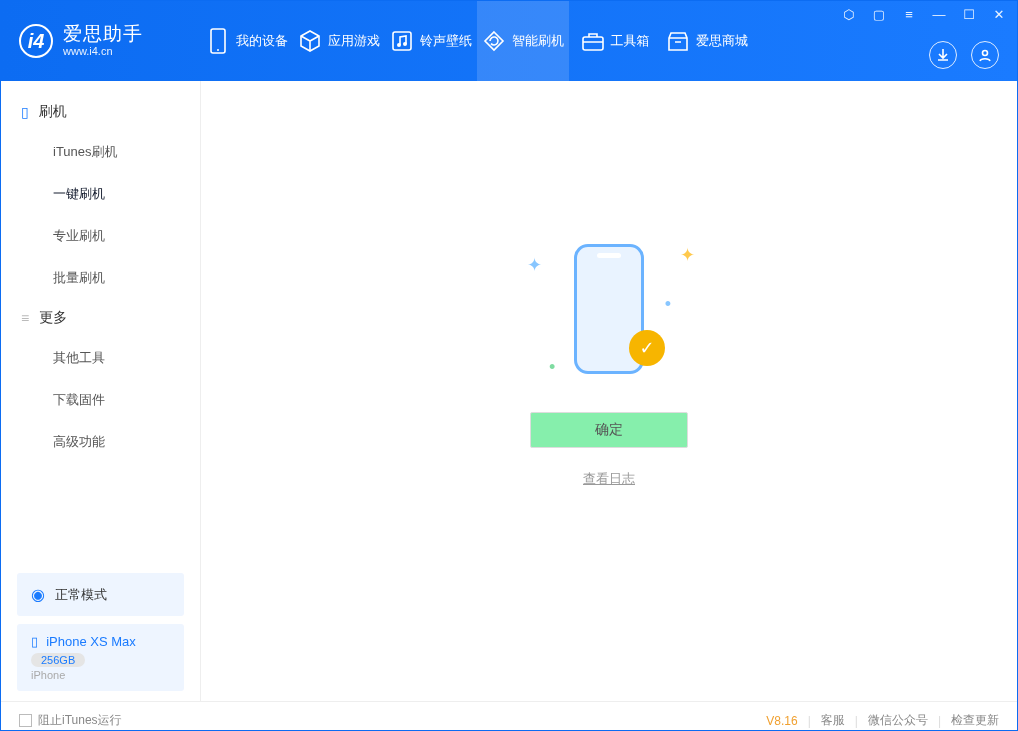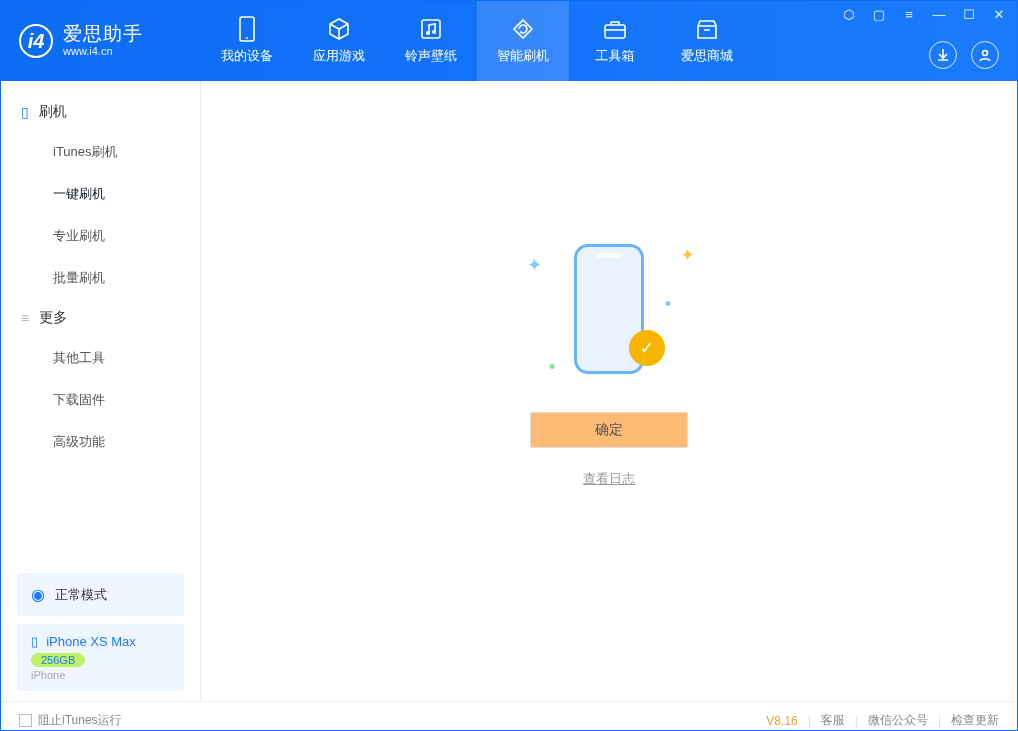--- a/index.html
+++ b/index.html
@@ -5,54 +5,54 @@
 * { margin: 0; padding: 0; box-sizing: border-box; font-family: "Microsoft YaHei", Arial, sans-serif; }
 body { background: #fff; width: 1018px; height: 731px; overflow: hidden; border: 1px solid #0c6cf2; }
 
 
 .header { height: 80px; background: linear-gradient(to right, #0c6cf2, #1a7bff); display: flex; align-items: center; color: #fff; position: relative; }
 .logo-block { display: flex; align-items: flex-start; padding: 0 18px; width: 200px; }
 .logo-circle { width: 34px; height: 34px; border: 2px solid #fff; border-radius: 50%; display: flex; align-items: center; justify-content: center; font-weight: bold; font-size: 20px; font-style: italic; margin-right: 10px; }
 .logo-text { font-size: 19px; font-weight: 500; line-height: 1.1; letter-spacing: 1px; }
 .logo-url { font-size: 11px; opacity: .9; }
 .nav { display: flex; height: 100%; }
-.nav-item { width: 92px; display: flex; flex-direction: column; align-items: center; justify-content: center; gap: 6px; font-size: 13px; cursor: pointer; }
+.nav-item { width: 92px; display: flex; flex-direction: row; align-items: center; justify-content: center; gap: 6px; font-size: 13px; cursor: pointer; }
 .nav-item.active { background: rgba(255,255,255,.15); }
 .nav-icon { width: 24px; height: 24px; display: flex; align-items: center; justify-content: center; }
 .win-controls { position: absolute; right: 10px; top: 6px; display: flex; gap: 14px; font-size: 13px; }
 .win-btn { cursor: pointer; width: 16px; text-align: center; opacity: .9; }
 .header-right { position: absolute; right: 18px; bottom: 12px; display: flex; gap: 14px; }
 .round-btn { width: 28px; height: 28px; border: 1.5px solid rgba(255,255,255,.85); border-radius: 50%; display: flex; align-items: center; justify-content: center; cursor: pointer; }
 
 
 .body { display: flex; height: 620px; }
 .sidebar { width: 200px; border-right: 1px solid #eee; padding-top: 12px; display: flex; flex-direction: column; }
 .side-group-title { display: flex; align-items: center; gap: 10px; padding: 10px 20px; font-size: 14px; color: #333; font-weight: 500; }
 .side-item { padding: 12px 20px 12px 52px; font-size: 13px; color: #555; cursor: pointer; }
 .side-item.active { color: #0f172a; }
 .side-spacer { flex: 1; }
 .mode-card { margin: 8px 16px; background: #eef5ff; border-radius: 3px; padding: 12px 14px; display: flex; align-items: center; gap: 10px; font-size: 13px; color: #333; }
 .device-card { margin: 0 16px 10px; background: #eef5ff; border-radius: 3px; padding: 10px 14px; font-size: 13px; }
 .device-name { color: #1a7bff; font-weight: 500; font-size: 13px; }
-.device-badge { display: inline-block; background: #bef264; color: #1a7bff; border-radius: 10px; padding: 1px 10px; font-size: 11px; margin-top: 4px; }
+.device-badge { display: inline-block; background: #e5e5e5; color: #1a7bff; border-radius: 10px; padding: 1px 10px; font-size: 11px; margin-top: 4px; }
 .device-sub { color: #aaa; font-size: 11px; margin-top: 2px; }
 .checkbox-row { border: 2px solid #e83a3a; margin: 4px 10px 6px; padding: 10px 10px; display: flex; gap: 16px; font-size: 12px; color: #888; }
 .check { display: flex; align-items: center; gap: 6px; }
 .checkbox { width: 13px; height: 13px; border: 1px solid #bbb; display: inline-block; }
 
 
 .main { flex: 1; display: flex; flex-direction: column; align-items: center; justify-content: center; padding-bottom: 60px; }
 .illus { position: relative; width: 200px; height: 150px; margin-bottom: 28px; display: flex; align-items: center; justify-content: center; }
 .phone { width: 70px; height: 130px; border: 3px solid #6bb3ff; border-radius: 14px; background: #e9f3ff; position: relative; }
 .phone::before { content: ""; position: absolute; left: 50%; top: 6px; width: 24px; height: 5px; background: #fff; border-radius: 3px; transform: translateX(-50%); }
 .check-badge { position: absolute; right: 44px; bottom: 18px; width: 36px; height: 36px; background: #f7b500; border-radius: 50%; display: flex; align-items: center; justify-content: center; color: #fff; font-size: 18px; }
 .spark { position: absolute; color: #88c6ff; font-size: 18px; }
 .spark.s1 { left: 18px; top: 20px; } .spark.s2 { right: 14px; top: 10px; color: #ffc94d;} .spark.s3 { left: 40px; bottom: 6px; color: #7fdca1;} .spark.s4 { right: 38px; top: 60px; }
 .congrats { font-size: 17px; color: #333; margin-bottom: 26px; }
-.ok-btn { border: 1px solid #ddd; background: #fdba74; padding: 8px 64px; font-size: 14px; color: #555; cursor: pointer; border-radius: 2px; }
+.ok-btn { border: 1px solid #ddd; background: #86efac; padding: 8px 64px; font-size: 14px; color: #555; cursor: pointer; border-radius: 2px; }
 .log-link { margin-top: 22px; font-size: 13px; color: #999; text-decoration: underline; cursor: pointer; }
 
 
 .statusbar { height: 38px; border-top: 1px solid #eee; display: flex; align-items: center; padding: 0 18px; font-size: 12px; color: #888; }
 .statusbar .left { display: flex; align-items: center; gap: 8px; }
 .statusbar .right { margin-left: auto; display: flex; align-items: center; gap: 10px; }
 .statusbar .sep { color: #ddd; }
 .status-link { cursor: pointer; }
 
 

